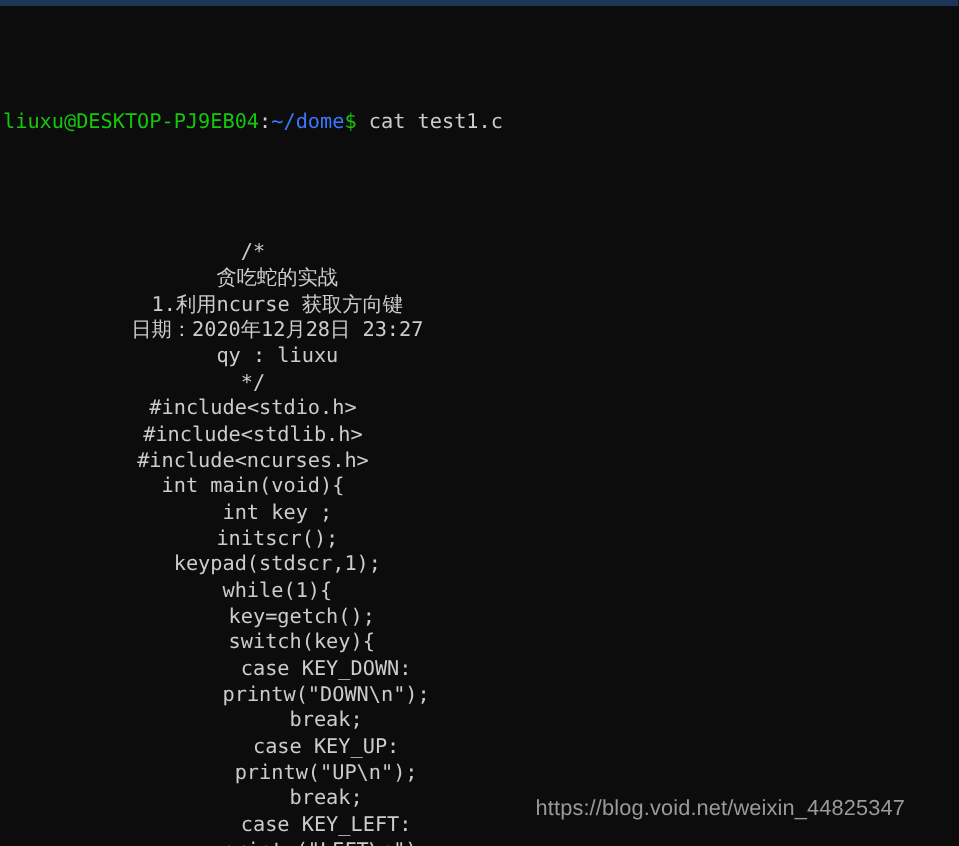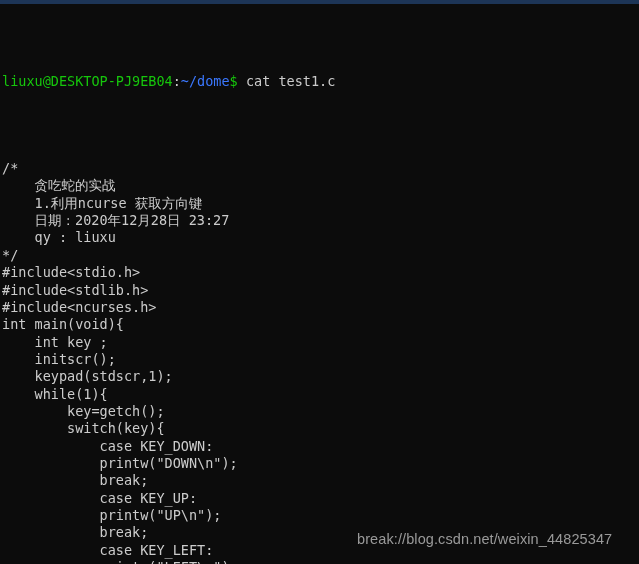--- a/index.html
+++ b/index.html
@@ -27,20 +27,21 @@
 
   
   #terminal-surface {
     position: absolute;
     top: 4px; left: 0;
     width: 639px;
     height: 560px;
     background: #0c0c0c;
     padding: 0;
     box-sizing: border-box;
+    text-align: center;
   }
 
   #terminal-lines {
     position: absolute;
     top: 0px;
     left: 2px;
     font-family: "DejaVu Sans Mono", "Liberation Mono", monospace;
     font-size: 13.5px;
     line-height: 17.35px;
     letter-spacing: 0px;
@@ -88,13 +89,13 @@
 
     
     <div id="file-output-container"><div class="term-line"><span class="seg c-out" style="color: rgb(204, 204, 204);">/*</span></div><div class="term-line"><span class="seg c-out" style="color: rgb(204, 204, 204);">    贪吃蛇的实战</span></div><div class="term-line"><span class="seg c-out" style="color: rgb(204, 204, 204);">    1.利用ncurse 获取方向键</span></div><div class="term-line"><span class="seg c-out" style="color: rgb(204, 204, 204);">    日期：2020年12月28日 23:27</span></div><div class="term-line"><span class="seg c-out" style="color: rgb(204, 204, 204);">    qy : liuxu</span></div><div class="term-line"><span class="seg c-out" style="color: rgb(204, 204, 204);">*/</span></div><div class="term-line"><span class="seg c-out" style="color: rgb(204, 204, 204);">#include&lt;stdio.h&gt;</span></div><div class="term-line"><span class="seg c-out" style="color: rgb(204, 204, 204);">#include&lt;stdlib.h&gt;</span></div><div class="term-line"><span class="seg c-out" style="color: rgb(204, 204, 204);">#include&lt;ncurses.h&gt;</span></div><div class="term-line"><span class="seg c-out" style="color: rgb(204, 204, 204);">int main(void){</span></div><div class="term-line"><span class="seg c-out" style="color: rgb(204, 204, 204);">    int key ;</span></div><div class="term-line"><span class="seg c-out" style="color: rgb(204, 204, 204);">    initscr();</span></div><div class="term-line"><span class="seg c-out" style="color: rgb(204, 204, 204);">    keypad(stdscr,1);</span></div><div class="term-line"><span class="seg c-out" style="color: rgb(204, 204, 204);">    while(1){</span></div><div class="term-line"><span class="seg c-out" style="color: rgb(204, 204, 204);">        key=getch();</span></div><div class="term-line"><span class="seg c-out" style="color: rgb(204, 204, 204);">        switch(key){</span></div><div class="term-line"><span class="seg c-out" style="color: rgb(204, 204, 204);">            case KEY_DOWN:</span></div><div class="term-line"><span class="seg c-out" style="color: rgb(204, 204, 204);">            printw("DOWN\n");</span></div><div class="term-line"><span class="seg c-out" style="color: rgb(204, 204, 204);">            break;</span></div><div class="term-line"><span class="seg c-out" style="color: rgb(204, 204, 204);">            case KEY_UP:</span></div><div class="term-line"><span class="seg c-out" style="color: rgb(204, 204, 204);">            printw("UP\n");</span></div><div class="term-line"><span class="seg c-out" style="color: rgb(204, 204, 204);">            break;</span></div><div class="term-line"><span class="seg c-out" style="color: rgb(204, 204, 204);">            case KEY_LEFT:</span></div><div class="term-line"><span class="seg c-out" style="color: rgb(204, 204, 204);">            printw("LEFT\n");</span></div></div>
 
     
     
 
   </div>
 </div>
 
-<div id="watermark" style="color: rgb(154, 154, 154);">break://blog.csdn.net/weixin_44825347</div>
+<div id="watermark" style="color: rgb(154, 154, 154);">https://blog.void.net/weixin_44825347</div>
 
 </body></html>

